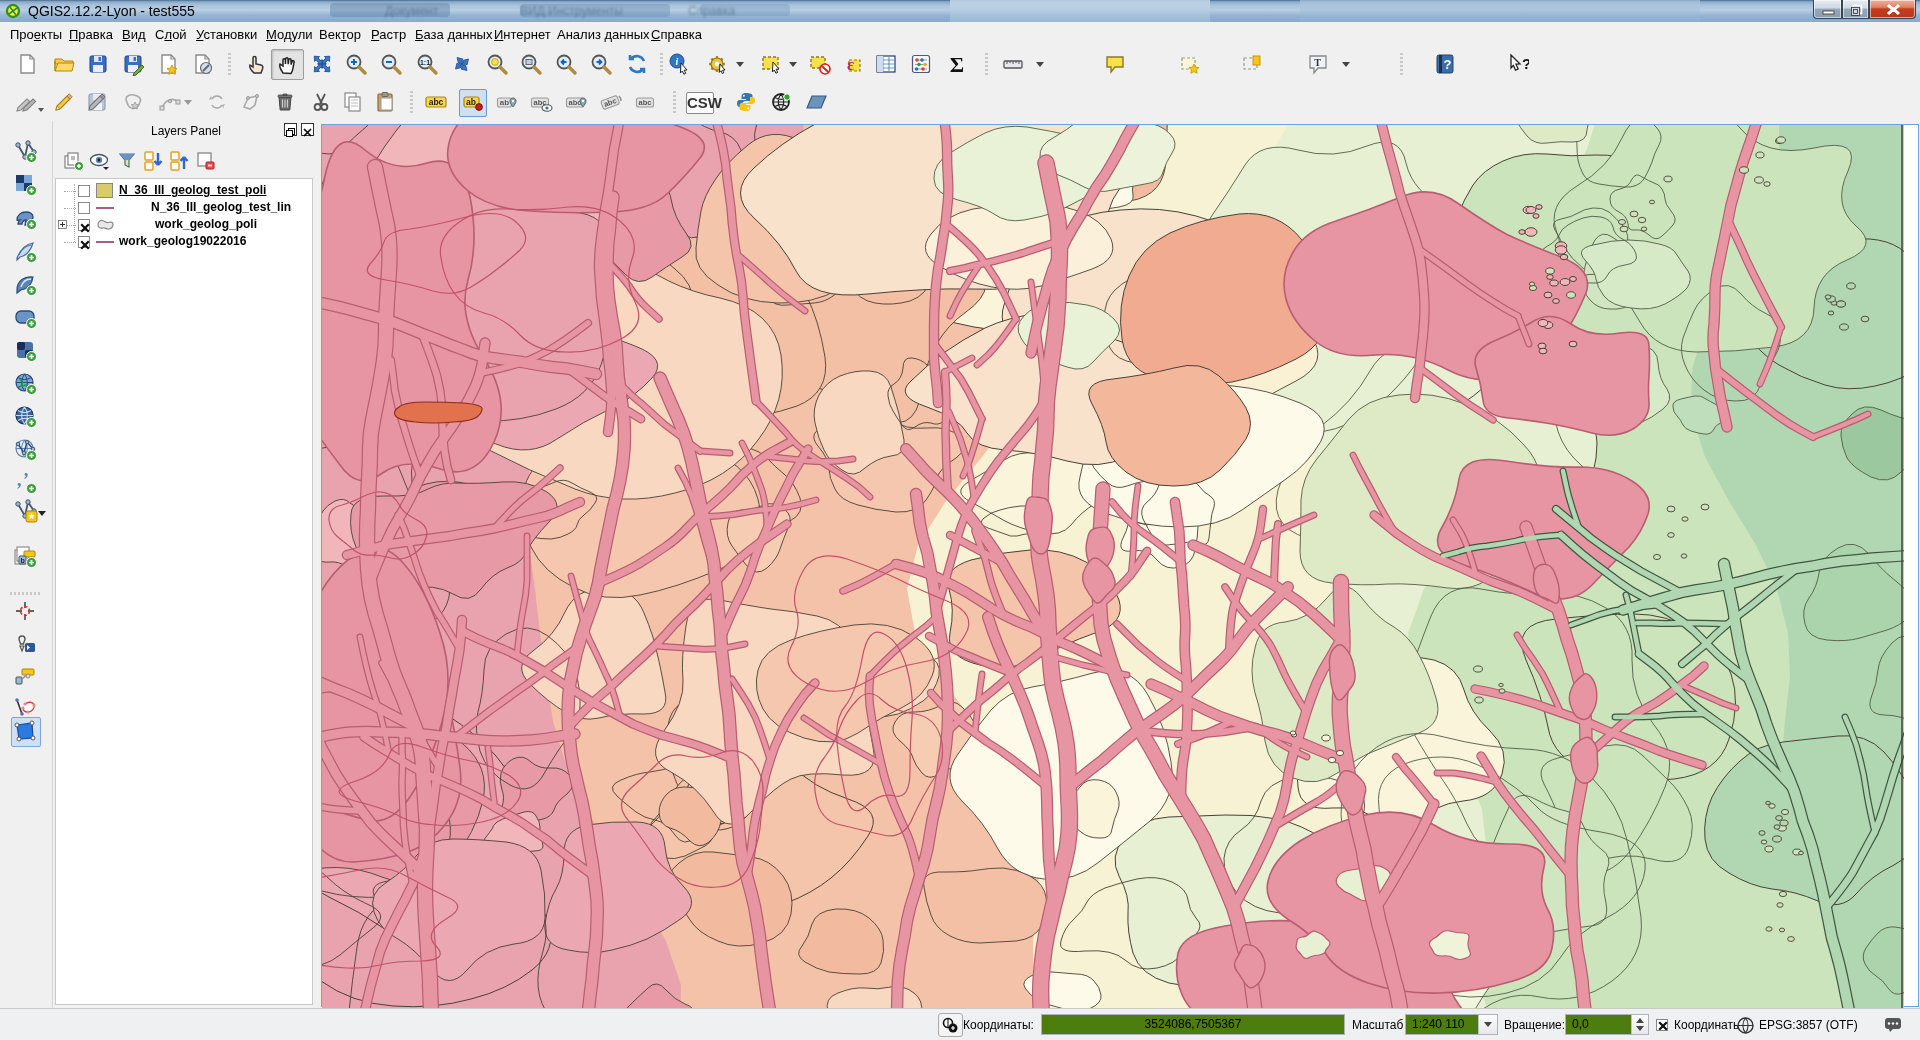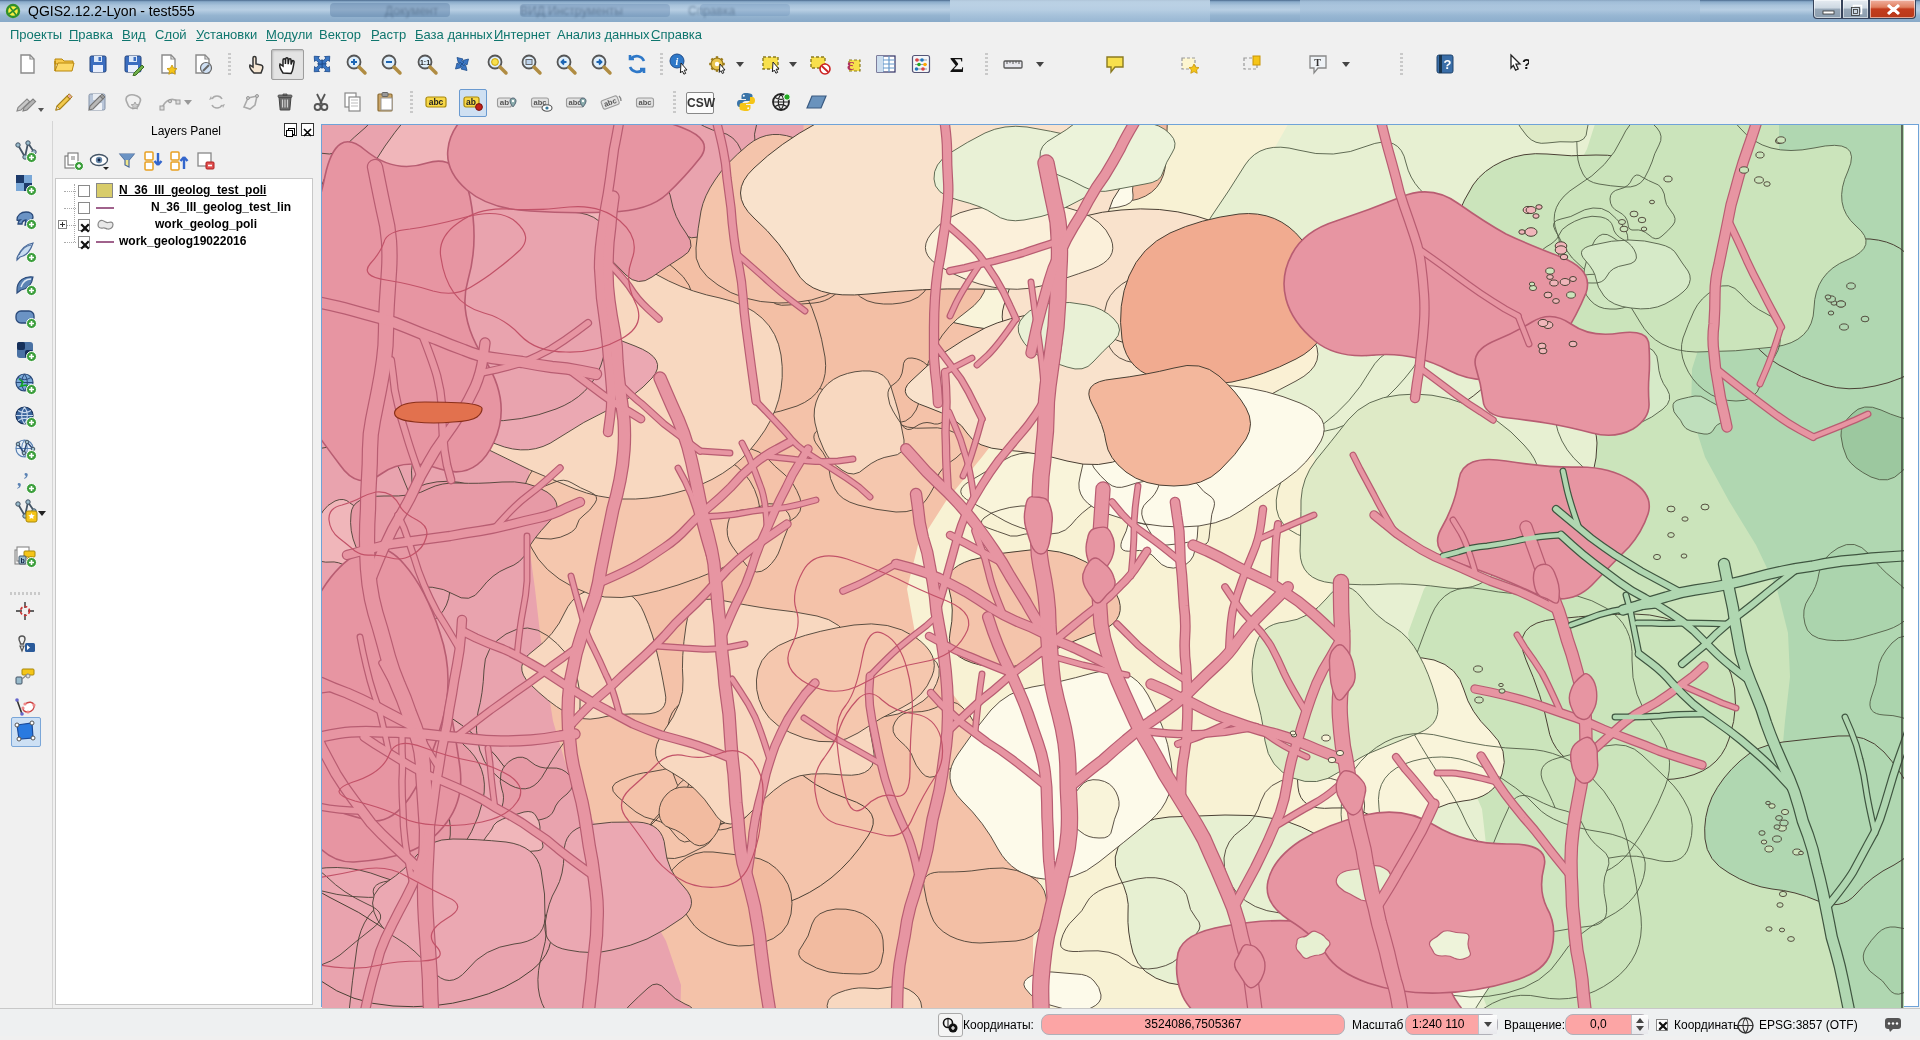--- a/index.html
+++ b/index.html
@@ -5,34 +5,34 @@
 .titlebar{position:absolute;left:0;top:0;width:1920px;height:22px;background:linear-gradient(180deg,#49688c 0%,#8aabca 8%,#aac4dc 25%,#b8cfe4 45%,#95b4d0 70%,#88a9c8 100%);overflow:hidden}
 .tb-shade{position:absolute;top:0;height:22px;opacity:.55}
 .qgicon{position:absolute;left:5px;top:3px;width:16px;height:16px}
 .title-text{position:absolute;left:28px;top:3px;font-size:14px;color:#000}
 .ghost{position:absolute;top:4px;font-size:12px;color:#3c5570;opacity:.5;filter:blur(1px)}
 .winbtns{position:absolute;right:4px;top:0;height:19px;display:flex}
 .wb{height:19px;border:1px solid #37435a;border-top:none;box-shadow:inset 0 0 0 1px rgba(255,255,255,.55)}
 .wb.min{width:29px;border-radius:0 0 0 4px;background:linear-gradient(180deg,#e6ecf2 0%,#cdd8e2 45%,#98a8b8 50%,#8b9dae 100%)}
 .wb.max{width:27px;background:linear-gradient(180deg,#e6ecf2 0%,#cdd8e2 45%,#98a8b8 50%,#8b9dae 100%)}
 .wb.close{width:47px;border-radius:0 0 4px 0;background:linear-gradient(180deg,#f0b0a0 0%,#e08060 40%,#c33c1e 50%,#b83818 100%)}
-.menubar{position:absolute;left:0;top:22px;width:1920px;height:25px;background:#f0f0f0;font-size:13px;color:#0f766e}
+.menubar{position:absolute;left:0;top:22px;width:1920px;height:25px;background:#f0f0f0;font-size:13px;color:#000000}
 .menubar span.mi{position:absolute;top:5px}
 .toolrow1{position:absolute;left:0;top:47px;width:1920px;height:39px;background:#f0f0f0}
 .toolrow2{position:absolute;left:0;top:86px;width:1920px;height:35px;background:#f0f0f0}
 .leftdock{position:absolute;left:0;top:121px;width:53px;height:887px;background:#f0f0f0;border-right:1px solid #d5d5d5}
 .panel{position:absolute;left:53px;top:121px;width:266px;height:887px;background:#f0f0f0}
 .panel-title{position:absolute;left:0;top:3px;width:100%;text-align:center;font-size:12px;color:#000}
 .panel-btn{position:absolute;top:2px;width:13px;height:13px;border:1px solid #333;background:#fff}
 .panel-list{position:absolute;left:2px;top:57px;width:258px;height:827px;background:#fff;border:1px solid #c8c8c8}
 .layerrow{position:absolute;left:0;font-size:12px;font-weight:bold;color:#000;white-space:nowrap}
 .cb{position:absolute;width:12px;height:12px;border:1px solid #8a8a8a;background:#fff}
 .statusbar{position:absolute;left:0;top:1008px;width:1920px;height:28px;background:#eef0f1;border-top:1px solid #c8c8c8;font-size:12px;color:#000}
 .mapcanvas{position:absolute;left:321px;top:124px;width:1598px;height:883px;background:#fff;border:1px solid #6fa3d8}
-.sbfield{position:absolute;top:5px;height:21px;background:#fca5a5;border:1px solid #b0b0b8;border-radius:8px;font-size:12px}
+.sbfield{position:absolute;top:5px;height:21px;background:#4d7c0f;border:1px solid #b0b0b8;border-radius:0;font-size:12px}
 </style></head>
 <body>
 <div class="titlebar">
   <div class="tb-shade" style="left:330px;width:120px;background:#5a7ea6;border-radius:4px;height:14px;top:3px;opacity:.45"></div>
   <div class="tb-shade" style="left:520px;width:150px;background:#6488b0;border-radius:4px;height:13px;top:4px;opacity:.4"></div>
   <div class="tb-shade" style="left:700px;width:90px;background:#6d91b9;border-radius:4px;height:12px;top:4px;opacity:.35"></div>
   <div class="tb-shade" style="left:950px;width:260px;background:linear-gradient(180deg,#c9dcec,#9dbbd6);height:22px;top:0;opacity:.8"></div>
   <div class="tb-shade" style="left:1300px;width:400px;background:linear-gradient(180deg,#b3cce2,#8fb0cf);height:22px;top:0;opacity:.6"></div>
   <svg class="qgicon" viewBox="0 0 16 16">
       <circle cx="8" cy="8" r="7" fill="#fdef42"></circle>
@@ -351,21 +351,21 @@
         <rect x="1.5" y="8" width="17" height="9" rx="2" fill="#e2e2e2" stroke="#9a9a9a" stroke-width="1.1"></rect>
         <text x="10" y="15" font-size="7.5" font-weight="bold" text-anchor="middle" fill="#555" font-family="Liberation Sans">abc</text>
       </g>
       <path d="M19 6a6 6 0 0 1 2 5" fill="none" stroke="#888" stroke-width="1.4"></path>
     </svg>
     <svg style="position:absolute;left:635px;top:4px" width="24" height="24" viewBox="0 0 24 24">
       <rect x="1.5" y="8" width="17" height="9" rx="2" fill="#e2e2e2" stroke="#9a9a9a" stroke-width="1.1"></rect>
       <text x="10" y="15" font-size="7.5" font-weight="bold" text-anchor="middle" fill="#555" font-family="Liberation Sans">abc</text>
     </svg>
     <div style="position:absolute;left:673px;top:5px;width:3px;height:24px;background:repeating-linear-gradient(180deg,#c9c9c9 0 2px,#f0f0f0 2px 4px)"></div>
-    <div style="position:absolute;left:686px;top:6px;width:28px;height:22px;background:#fbfbfb;border:1px solid #888;border-radius:2px;font-size:12px;font-weight:bold;color:#333;text-align:left;line-height:20px">CSW</div>
+    <div style="position:absolute;left:686px;top:6px;width:28px;height:22px;background:#fbfbfb;border:1px solid #888;border-radius:2px;font-size:15px;font-weight:bold;color:#333;text-align:left;line-height:20px">CSW</div>
     <svg style="position:absolute;left:734px;top:4px" width="24" height="24" viewBox="0 0 24 24">
       <path d="M12 3c-4 0-4.5 2-4.5 3.5V9H12v1H5.5C4 10 3 11.5 3 13.5S4 17 5.5 17H8v-2.5C8 12.5 9.5 11 12 11h4.5c1.2 0 2-1 2-2.5v-3C18.5 4 16 3 12 3z" fill="#3a74a8"></path>
       <path d="M12 21c4 0 4.5-2 4.5-3.5V15H12v-1h6.5c1.5 0 2.5-1.5 2.5-3.5S20 7 18.5 7H16v2.5c0 2-1.5 3.5-4 3.5H7.5c-1.2 0-2 1-2 2.5v3c0 1.5 2.5 2.5 6.5 2.5z" fill="#f5c518"></path>
       <circle cx="9.8" cy="5.8" r="1" fill="#fff"></circle>
       <circle cx="14.2" cy="18.2" r="1" fill="#fff"></circle>
     </svg>
     <svg style="position:absolute;left:770px;top:4px" width="24" height="24" viewBox="0 0 24 24">
       <circle cx="11" cy="12" r="8" fill="none" stroke="#222" stroke-width="1.8"></circle>
       <path d="M3 12h16M11 4a13 13 0 0 1 0 16M11 4a13 13 0 0 0 0 16M5 7.5a11 11 0 0 0 12 0M5 16.5a11 11 0 0 1 12 0" fill="none" stroke="#222" stroke-width="1.2"></path>
       <circle cx="17" cy="7" r="3.2" fill="#2a2" stroke="#fff" stroke-width="1"></circle>
@@ -1095,21 +1095,21 @@
       <circle cx="12" cy="12" r="4.5" fill="#111"></circle>
       <path d="M10 12h4M12 10v4" stroke="#fff" stroke-width="1.2"></path>
     </svg>
     <span style="position:absolute;left:963px;top:9px">Координаты:</span>
     <div class="sbfield" style="left:1041px;width:304px;text-align:center;line-height:19px">3524086,7505367</div>
     <span style="position:absolute;left:1352px;top:9px">Масштаб</span>
     <div class="sbfield" style="left:1405px;width:93px;line-height:19px"><span style="margin-left:6px">1:240 110</span><span style="position:absolute;right:0;top:0;width:19px;height:19px;border-left:1px solid #c0c0c8;background:linear-gradient(180deg,#fdfdfd,#e8e8ec)">
         <span style="position:absolute;left:5px;top:7px;width:0;height:0;border-left:4px solid transparent;border-right:4px solid transparent;border-top:5px solid #444"></span>
       </span></div>
     <span style="position:absolute;left:1504px;top:9px">Вращение:</span>
-    <div class="sbfield" style="left:1565px;width:84px;line-height:19px"><span style="margin-left:24px">0,0</span><span style="position:absolute;right:0;top:0;width:17px;height:19px;border-left:1px solid #c0c0c8;background:linear-gradient(180deg,#fdfdfd,#e8e8ec)">
+    <div class="sbfield" style="left:1565px;width:84px;line-height:19px"><span style="margin-left:6px">0,0</span><span style="position:absolute;right:0;top:0;width:17px;height:19px;border-left:1px solid #c0c0c8;background:linear-gradient(180deg,#fdfdfd,#e8e8ec)">
         <span style="position:absolute;left:4px;top:3px;width:0;height:0;border-left:4px solid transparent;border-right:4px solid transparent;border-bottom:5px solid #444"></span>
         <span style="position:absolute;left:4px;top:11px;width:0;height:0;border-left:4px solid transparent;border-right:4px solid transparent;border-top:5px solid #444"></span>
       </span></div>
     <div style="position:absolute;left:1656px;top:10px;width:12px;height:12px;border:1px solid #888;background:#fff"><svg width="12" height="12" viewBox="0 0 12 12">
         <path d="M2.2 2.2L9.8 9.8M9.8 2.2L2.2 9.8" stroke="#111" stroke-width="2.2"></path>
       </svg></div>
     <span style="position:absolute;left:1674px;top:9px">Координаты</span>
     <svg style="position:absolute;left:1737px;top:8px" width="17" height="17" viewBox="0 0 17 17">
       <circle cx="8.5" cy="8.5" r="7.5" fill="#eee" stroke="#333" stroke-width="1.4"></circle>
       <path d="M1 8.5h15M8.5 1a12 12 0 0 1 0 15M8.5 1a12 12 0 0 0 0 15" fill="none" stroke="#333" stroke-width="1.1"></path>

